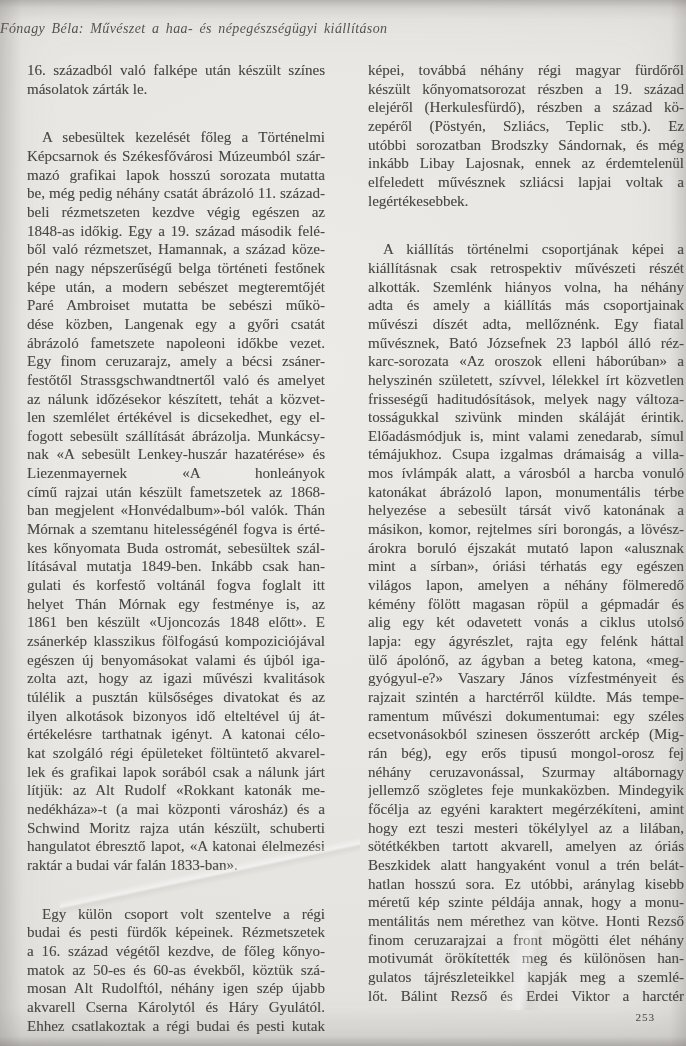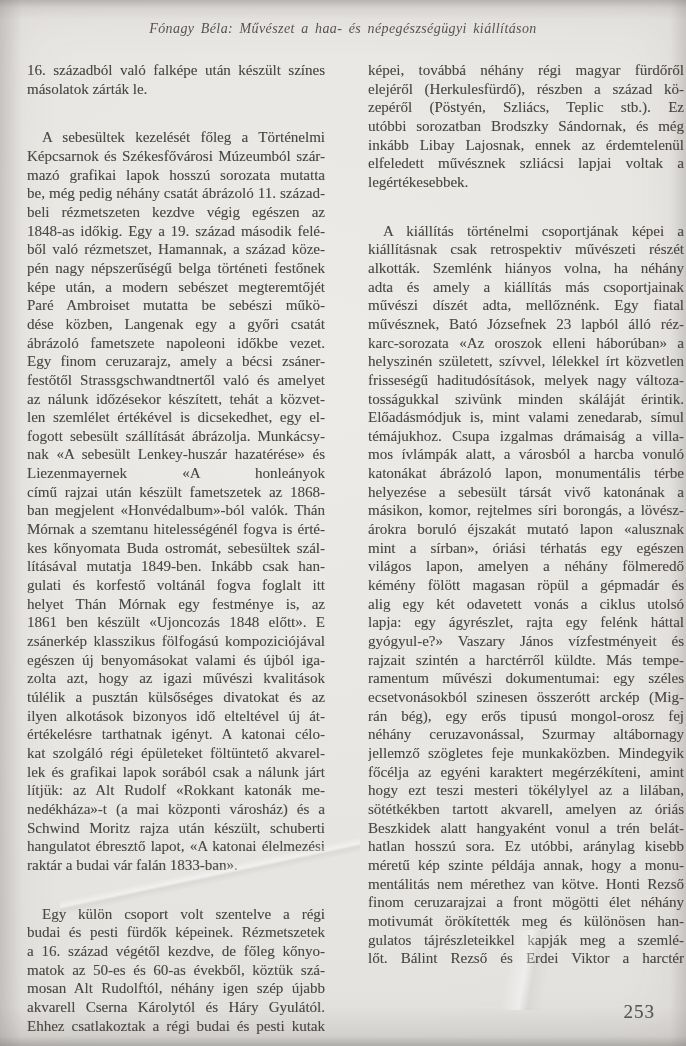--- a/index.html
+++ b/index.html
@@ -22,21 +22,20 @@
       linear-gradient(90deg, rgba(108,106,102,0.22) 0px, rgba(0,0,0,0) 22px),
       linear-gradient(270deg, rgba(108,106,102,0.18) 0px, rgba(0,0,0,0) 16px),
       radial-gradient(ellipse 120% 80% at 45% 35%, #edebe8 0%, #e7e5e2 60%, #e1dfdc 100%);
     box-shadow: inset 0 0 60px rgba(95,92,88,0.12);
   }
   .header {
     position: absolute;
     top: 21px;
     left: 0;
     width: 100%;
-    text-align: center;
     font-style: italic;
     font-size: 14px;
     letter-spacing: 0.4px;
     word-spacing: 2.5px;
     color: #56534f;
   }
   .col {
     position: absolute;
     top: 61px;
     font-size: 15px;
@@ -50,21 +49,21 @@
     text-align: justify;
     text-align-last: justify;
     text-shadow: 0.3px 0.3px 0.6px rgba(74,71,66,0.30);
   }
   .line.flush  { text-align-last: left; }
   .line.indent { text-indent: 15px; margin-top: 30px; }
   .page-number {
     position: absolute;
     right: 31px;
     bottom: 23px;
-    font-size: 19px;
+    font-size: 11px;
     letter-spacing: 1px;
     color: #57544f;
     text-shadow: 0.3px 0.3px 0.6px rgba(74,71,66,0.30);
   }
   .crease {
     position: absolute;
     pointer-events: none;
   }
   .crease-1 {
     left: 60px; top: 830px; width: 300px; height: 90px;
@@ -128,20 +127,21 @@
       <div class="line">budai és pesti fürdők képeinek. Rézmetszetek</div>
       <div class="line">a 16. század végétől kezdve, de főleg kőnyo-</div>
       <div class="line">matok az 50-es és 60-as évekből, köztük szá-</div>
       <div class="line">mosan Alt Rudolftól, néhány igen szép újabb</div>
       <div class="line">akvarell Cserna Károlytól és Háry Gyulától.</div>
       <div class="line">Ehhez csatlakoztak a régi budai és pesti kutak</div>
     </div>
 
   <div class="col col-right">
       <div class="line">képei, továbbá néhány régi magyar fürdőről</div>
+      <div class="line">készült kőnyomatsorozat részben a 19. század</div>
       <div class="line">elejéről (Herkulesfürdő), részben a század kö-</div>
       <div class="line">zepéről (Pöstyén, Szliács, Teplic stb.). Ez</div>
       <div class="line">utóbbi sorozatban Brodszky Sándornak, és még</div>
       <div class="line">inkább Libay Lajosnak, ennek az érdemtelenül</div>
       <div class="line">elfeledett művésznek szliácsi lapjai voltak a</div>
       <div class="line flush">legértékesebbek.</div>
       <div class="line indent">A kiállítás történelmi csoportjának képei a</div>
       <div class="line">kiállításnak csak retrospektiv művészeti részét</div>
       <div class="line">alkották. Szemlénk hiányos volna, ha néhány</div>
       <div class="line">adta és amely a kiállítás más csoportjainak</div>
@@ -156,20 +156,21 @@
       <div class="line">mos ívlámpák alatt, a városból a harcba vonuló</div>
       <div class="line">katonákat ábrázoló lapon, monumentális térbe</div>
       <div class="line">helyezése a sebesült társát vivő katonának a</div>
       <div class="line">másikon, komor, rejtelmes síri borongás, a lövész-</div>
       <div class="line">árokra boruló éjszakát mutató lapon «alusznak</div>
       <div class="line">mint a sírban», óriási térhatás egy egészen</div>
       <div class="line">világos lapon, amelyen a néhány fölmeredő</div>
       <div class="line">kémény fölött magasan röpül a gépmadár és</div>
       <div class="line">alig egy két odavetett vonás a ciklus utolsó</div>
       <div class="line">lapja: egy ágyrészlet, rajta egy felénk háttal</div>
+      <div class="line">ülő ápolónő, az ágyban a beteg katona, «meg-</div>
       <div class="line">gyógyul-e?» Vaszary János vízfestményeit és</div>
       <div class="line">rajzait szintén a harctérről küldte. Más tempe-</div>
       <div class="line">ramentum művészi dokumentumai: egy széles</div>
       <div class="line">ecsetvonásokból szinesen összerótt arckép (Mig-</div>
       <div class="line">rán bég), egy erős tipusú mongol-orosz fej</div>
       <div class="line">néhány ceruzavonással, Szurmay altábornagy</div>
       <div class="line">jellemző szögletes feje munkaközben. Mindegyik</div>
       <div class="line">főcélja az egyéni karaktert megérzékíteni, amint</div>
       <div class="line">hogy ezt teszi mesteri tökélylyel az a lilában,</div>
       <div class="line">sötétkékben tartott akvarell, amelyen az óriás</div>

